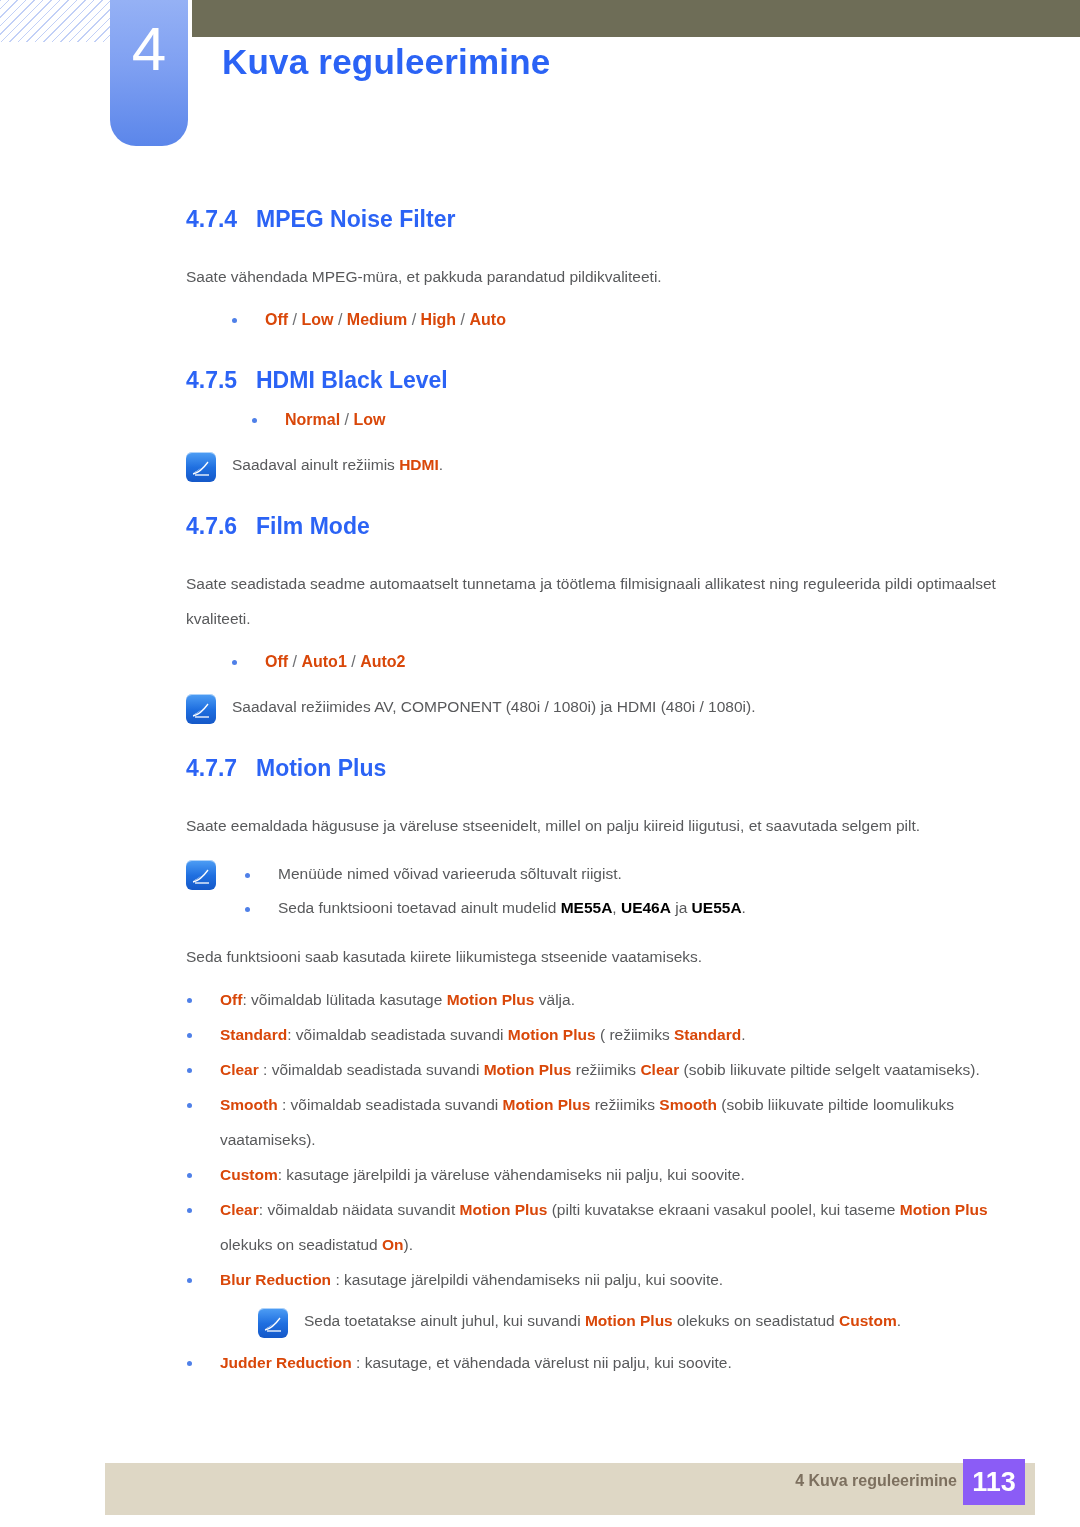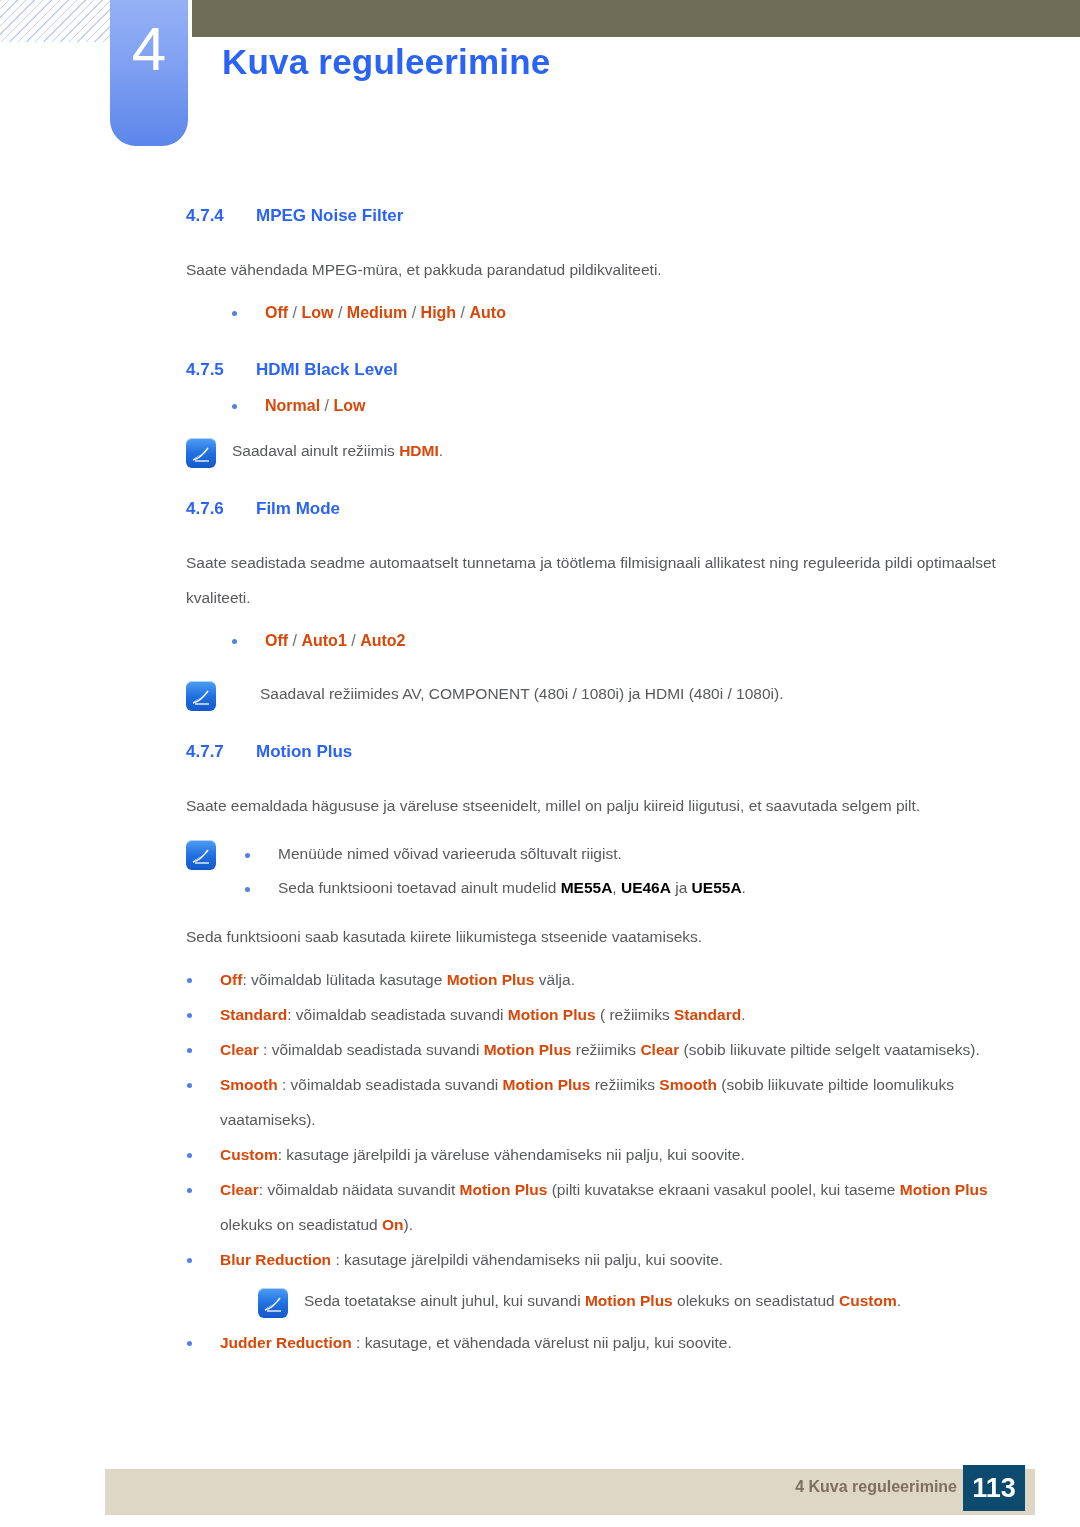--- a/index.html
+++ b/index.html
@@ -73,21 +73,21 @@
 
   
   .content {
     position: absolute;
     left: 0;
     top: 200px;
     width: 1080px;
   }
   .sec-heading {
     margin: 0 0 0 186px;
-    font-size: 17px;
+    font-size: 23px;
     font-weight: bold;
     color: #2b63f5;
     white-space: nowrap;
   }
   .sec-heading .num { display: inline-block; min-width: 70px; }
 
   p.body {
     margin: 0 0 0 186px;
     width: 815px;
     font-size: 15.5px;
@@ -167,39 +167,39 @@
   }
   .note ul.bullets { margin-left: 0; }
   .note ul.bullets li { margin-left: 92px; width: 700px; line-height: 34px; }
 
   
   .footer {
     position: absolute;
     left: 105px;
     bottom: 12px;
     width: 930px;
-    height: 46px;
+    height: 52px;
     background: #ded7c5;
   }
   .footer-label {
     position: absolute;
     right: 78px;
     top: 9px;
     font-size: 16px;
     font-weight: bold;
     color: #7d705f;
     white-space: nowrap;
   }
   .footer-page {
     position: absolute;
     right: 10px;
     top: -4px;
     width: 62px;
     height: 46px;
-    background: #0c4a6e;
+    background: #8b5cf6;
     color: #ffffff;
     font-size: 27px;
     font-weight: bold;
     text-align: center;
     line-height: 46px;
   }
 </style>
 </head>
 <body>
 
@@ -218,21 +218,21 @@
     <span class="num">4.7.4</span><span>MPEG Noise Filter</span>
   </h2>
   <p class="body" style="margin-top:26px;">Saate vähendada MPEG-müra, et pakkuda parandatud pildikvaliteeti.</p>
   <ul class="opts" style="margin-top:8px;">
     <li><span id="opts-0"><span class="opt">Off</span><span class="slash"> / </span><span class="opt">Low</span><span class="slash"> / </span><span class="opt">Medium</span><span class="slash"> / </span><span class="opt">High</span><span class="slash"> / </span><span class="opt">Auto</span></span></li>
   </ul>
 
   <h2 class="sec-heading" style="margin-top:30px;">
     <span class="num">4.7.5</span><span>HDMI Black Level</span>
   </h2>
-  <ul class="opts" style="margin-top:8px;">
+  <ul class="opts" style="margin-top:8px;padding-left:20px;">
     <li><span id="opts-1"><span class="opt">Normal</span><span class="slash"> / </span><span class="opt">Low</span></span></li>
   </ul>
   <div class="note" style="margin-top:12px;">
     <span class="note-icon">
       <svg width="22" height="22" viewBox="0 0 22 22">
         <path d="M3 17 C7 16 12 12 17 5 C14 10 9 14 3 17 Z" fill="#ffffff"></path>
         <path d="M3 18 C8 17 13 13 18 6" stroke="#ffffff" stroke-width="1.3" fill="none"></path>
         <path d="M5 19 L19 19" stroke="#ffffff" stroke-width="1.3" fill="none"></path>
       </svg>
     </span>
@@ -241,21 +241,21 @@
     </div>
   </div>
 
   <h2 class="sec-heading" style="margin-top:32px;">
     <span class="num">4.7.6</span><span>Film Mode</span>
   </h2>
   <p class="body" style="margin-top:26px;">Saate seadistada seadme automaatselt tunnetama ja töötlema filmisignaali allikatest ning reguleerida pildi optimaalset kvaliteeti.</p>
   <ul class="opts" style="margin-top:8px;">
     <li><span id="opts-2"><span class="opt">Off</span><span class="slash"> / </span><span class="opt">Auto1</span><span class="slash"> / </span><span class="opt">Auto2</span></span></li>
   </ul>
-  <div class="note" style="margin-top:20px;padding-left:28px;">
+  <div class="note" style="margin-top:12px;">
     <span class="note-icon">
       <svg width="22" height="22" viewBox="0 0 22 22">
         <path d="M3 17 C7 16 12 12 17 5 C14 10 9 14 3 17 Z" fill="#ffffff"></path>
         <path d="M3 18 C8 17 13 13 18 6" stroke="#ffffff" stroke-width="1.3" fill="none"></path>
         <path d="M5 19 L19 19" stroke="#ffffff" stroke-width="1.3" fill="none"></path>
       </svg>
     </span>
     <div class="note-text">Saadaval režiimides AV, COMPONENT (480i / 1080i) ja HDMI (480i / 1080i).</div>
   </div>
 

